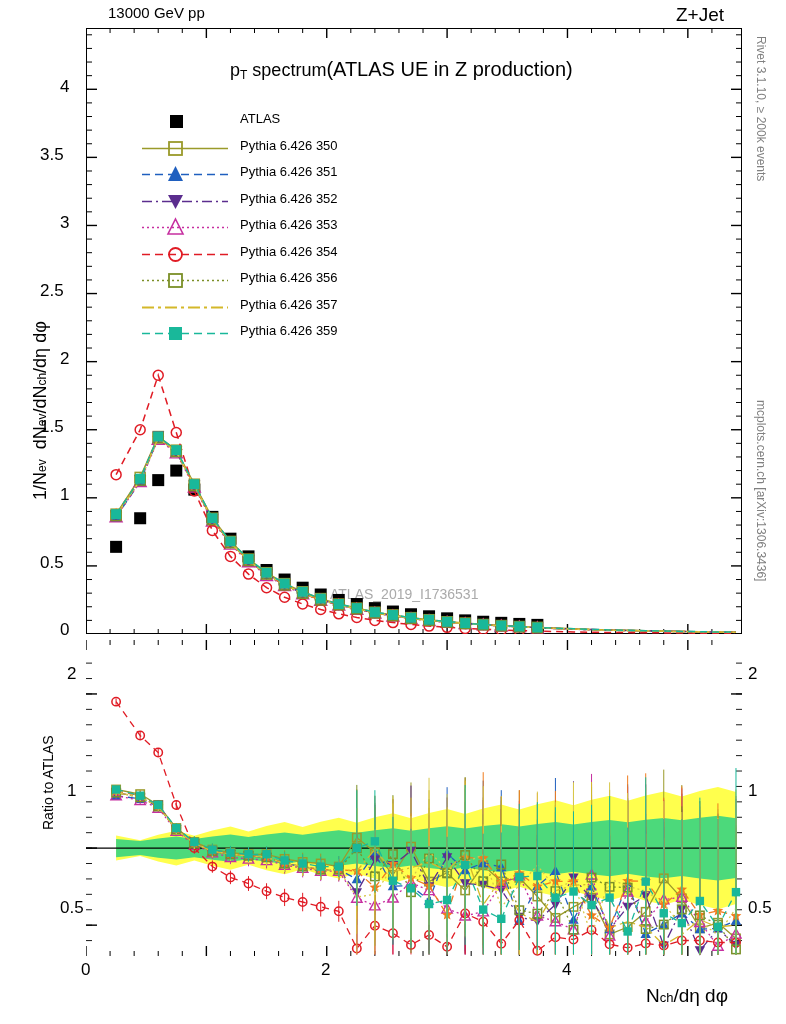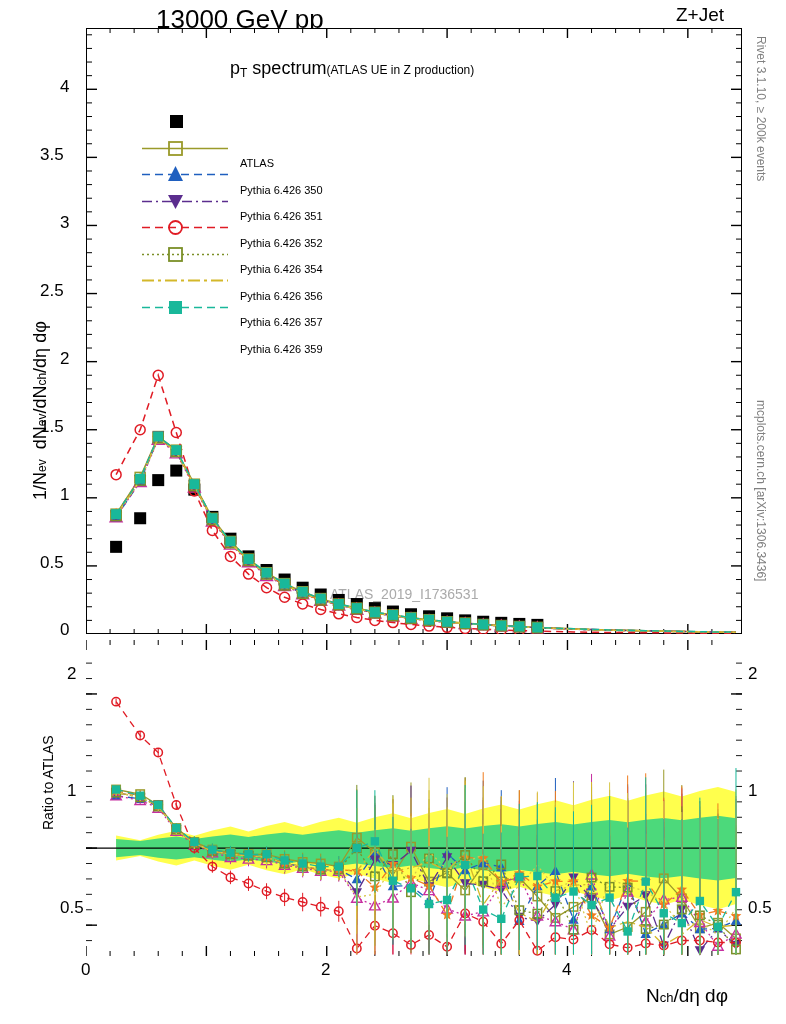--- a/index.html
+++ b/index.html
@@ -3,44 +3,44 @@
 <meta charset="utf-8">
 <style>
   html,body{margin:0;padding:0;background:#ffffff;}
   body{width:786px;height:1024px;font-family:"Liberation Sans",sans-serif;color:#000;}
   #root{position:relative;width:786px;height:1024px;overflow:hidden;}
 
   .txt{position:absolute;white-space:nowrap;}
   .vtxt{position:absolute;white-space:nowrap;transform-origin:0 0;}
 
   
-  #hdr-left{left:108px;top:4px;font-size:26px;margin-left:48px;}
+  #hdr-left{left:108px;top:4px;font-size:15px;}
   #hdr-right{right:62px;top:4px;font-size:19px;text-align:center;}
 
   
   .rlbl{font-size:12px;color:#808080;}
 
   
   #main-frame{position:absolute;left:86px;top:28px;width:656px;height:606px;border:1.5px solid #000;box-sizing:border-box;background:#fff;}
   .ticklbl{position:absolute;font-size:17px;white-space:nowrap;}
 
   #title-main{position:absolute;left:230px;top:58px;font-size:18px;}
   #title-main .sub{font-size:12px;vertical-align:-3px;}
-  #title-main .paren{font-size:12px;}
+  #title-main .paren{font-size:20px;}
 
   
   #ylab-main{left:30px;top:500px;transform:rotate(-90deg);font-size:18px;}
   #ylab-ratio{left:40px;top:830px;transform:rotate(-90deg);font-size:14px;}
   #xlab{position:absolute;right:58px;top:985px;font-size:19px;}
 
   
   #legend{position:absolute;left:140px;top:108px;width:330px;}
   .leg-row{position:relative;height:26.5px;}
   .leg-sym{position:absolute;left:0;top:0;width:92px;height:26.5px;}
-  .leg-txt{position:absolute;left:100px;top:3px;font-size:11px;margin-top:46px;}
+  .leg-txt{position:absolute;left:100px;top:3px;font-size:13px;}
 
   .watermark{position:absolute;left:330px;top:586px;font-size:14px;color:#aaaaaa;}
 
   svg{position:absolute;left:0;top:0;overflow:visible;}
 </style>
 </head>
 <body>
 
 <div id="root">
 
@@ -115,20 +115,27 @@
         <polygon points="35.5,5 43,20 28,20" fill="#1f5fbf"></polygon>
       </svg>
       <div class="leg-txt">Pythia 6.426 351</div>
     </div>
     <div class="leg-row">
       <svg class="leg-sym" width="92" height="27">
         <line x1="2" y1="13.5" x2="88" y2="13.5" stroke="#5b2d8e" stroke-width="1.6" stroke-dasharray="10,4,2,4"></line>
         <polygon points="28,7 43,7 35.5,21" fill="#5b2d8e"></polygon>
       </svg>
       <div class="leg-txt">Pythia 6.426 352</div>
+    </div>
+    <div class="leg-row">
+      <svg class="leg-sym" width="92" height="27">
+        <line x1="2" y1="13.5" x2="88" y2="13.5" stroke="#c62fa0" stroke-width="1.6" stroke-dasharray="2,3"></line>
+        <polygon points="35.5,5 43,20 28,20" fill="none" stroke="#c62fa0" stroke-width="1.6"></polygon>
+      </svg>
+      <div class="leg-txt">Pythia 6.426 353</div>
     </div>
     <div class="leg-row">
       <svg class="leg-sym" width="92" height="27">
         <line x1="2" y1="13.5" x2="88" y2="13.5" stroke="#e01b24" stroke-width="1.6" stroke-dasharray="8,5"></line>
         <circle cx="35.5" cy="13.5" r="6.5" fill="none" stroke="#e01b24" stroke-width="1.8"></circle>
       </svg>
       <div class="leg-txt">Pythia 6.426 354</div>
     </div>
     <div class="leg-row">
       <svg class="leg-sym" width="92" height="27">

